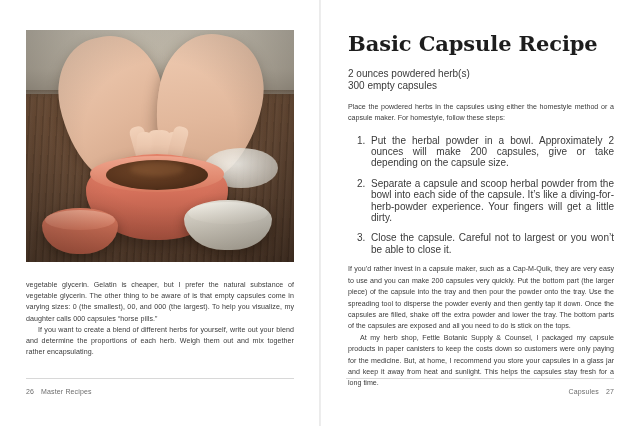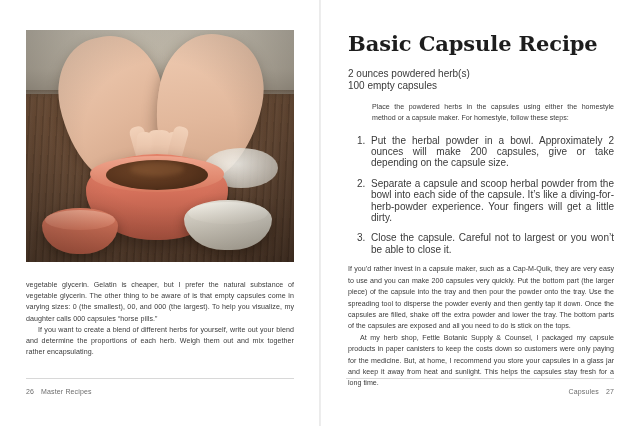--- a/index.html
+++ b/index.html
@@ -218,21 +218,20 @@
     font-size: 10px;
     line-height: 12.4px;
     color: #3a3a3a;
   }
   .intro {
     margin-top: 9px;
     font-size: 7.1px;
     line-height: 11.4px;
     color: #3a3a3a;
     text-align: justify;
-    margin-left: 24px;
   }
   ol.steps {
     margin: 10px 0 0 0;
     padding-left: 20px;
     font-size: 10px;
     line-height: 11.4px;
     color: #3a3a3a;
   }
   ol.steps li {
     margin-bottom: 9px;
@@ -326,21 +325,21 @@
     </div>
   </div>
 
   <div class="gutter"></div>
 
   <div class="page page-right">
 
     <h1 class="recipe-title">Basic Capsule Recipe</h1>
 
     <div class="ingredient">2 ounces powdered herb(s)</div>
-    <div class="ingredient">100 empty capsules</div>
+    <div class="ingredient">300 empty capsules</div>
 
     <div class="intro">Place the powdered herbs in the capsules using either the homestyle method or a capsule maker. For homestyle, follow these steps:</div>
 
     <ol class="steps">
       <li>Put the herbal powder in a bowl. Approximately 2 ounces will make 200 capsules, give or take depending on the capsule size.</li>
       <li>Separate a capsule and scoop herbal powder from the bowl into each side of the capsule. It’s like a diving-for-herb-powder experience. Your fingers will get a little dirty.</li>
       <li>Close the capsule. Careful not to largest or you won’t be able to close it.</li>
     </ol>
 
     <div class="closing">

